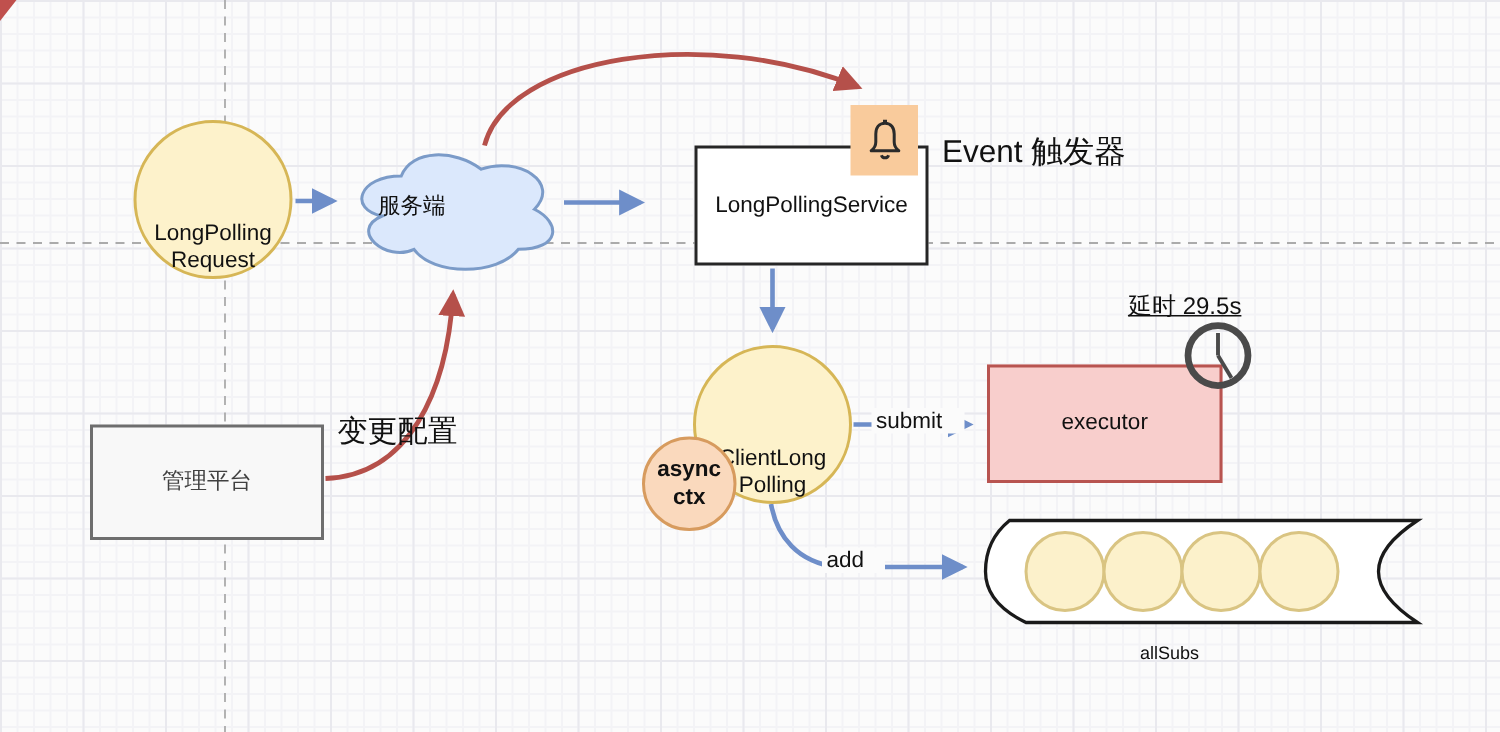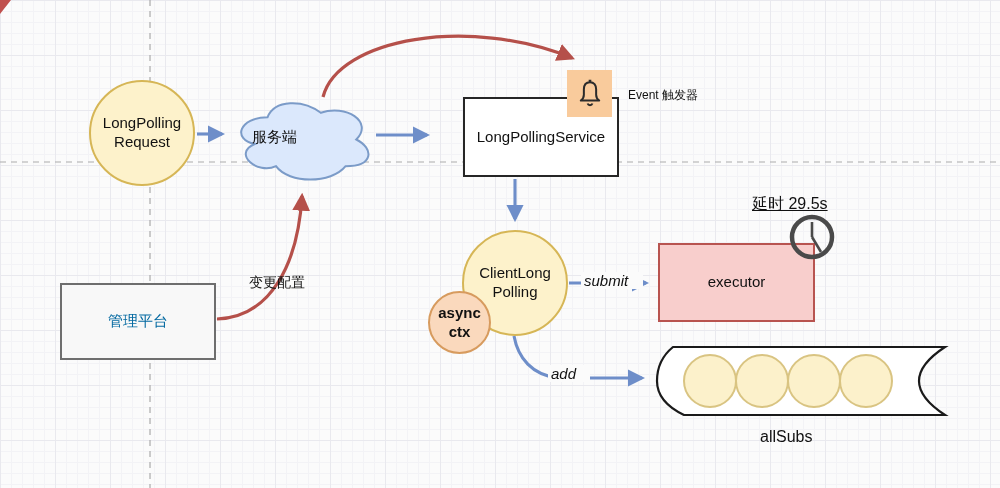--- a/index.html
+++ b/index.html
@@ -12,29 +12,29 @@
       linear-gradient(90deg,#e9e9ee 1px, transparent 1px),
       linear-gradient(#f3f3f6 1px, transparent 1px),
       linear-gradient(90deg,#f3f3f6 1px, transparent 1px);
     background-size:55px 55px,55px 55px,11px 11px,11px 11px;
   }
   .layer{position:absolute;left:0;top:0;width:1000px;height:488px;}
   svg.layer{pointer-events:none;}
   .node{position:absolute;display:flex;align-items:center;justify-content:center;
         text-align:center;color:#111;font-size:15px;line-height:1.25;box-sizing:border-box;}
   .circle{border-radius:50%;background:#fdf2cb;border:2px solid #d6b656;}
-  .circle.big{width:106px;height:106px;}
+  .circle.big{width:106px;height:106px;align-items:flex-end;}
   .rect-plain{background:#ffffff;border:2px solid #262626;margin-left:26px;}
   .rect-exec{background:#f8cecc;border:2px solid #b85450;}
-  .rect-admin{background:#f8f8f8;border:2px solid #6e6e6e;color:#0369a1;}
+  .rect-admin{background:#f8f8f8;border:2px solid #6e6e6e;color:#404040;}
   .async{width:63px;height:63px;background:#fad9bd;border:2px solid #d79b5e;
          border-radius:50%;font-weight:bold;}
   .bell-box{background:#f9cb9c;}
   .lbl{position:absolute;font-size:15px;color:#111;text-align:left;white-space:nowrap;}
-  .edge-lbl{background:#fbfbfb;padding:0 3px;font-style:italic;}
+  .edge-lbl{background:#fbfbfb;padding:0 3px;}
   .pad{padding:0 10px;}
 </style>
 </head>
 <body>
 
 <div class="canvas">
 
   <svg class="layer" viewBox="0 0 1000 488">
     <defs>
       <marker id="arrB" markerWidth="5.6" markerHeight="5.6" refX="4.6" refY="2.8" orient="auto">
@@ -85,21 +85,21 @@
     <span>LongPollingService</span>
   </div>
 
   <div class="node bell-box" style="left:567px;top:70px;width:45px;height:47px;">
     <svg width="32" height="34" viewBox="0 0 24 25">
       <path d="M12 3.6 C9 3.6 7.4 5.8 7.4 9 L7.4 13 C7.4 15 6.4 16.4 5.1 17.4 L18.9 17.4 C17.6 16.4 16.6 15 16.6 13 L16.6 9 C16.6 5.8 15 3.6 12 3.6 Z" fill="none" stroke="#2b2b2b" stroke-width="1.5" stroke-linejoin="round"></path>
       <path d="M12 3.8 L12 2.6 M11 2.6 L13 2.6" stroke="#2b2b2b" stroke-width="1.4" fill="none"></path>
       <path d="M10.2 19.6 A1.9 1.9 0 0 0 13.8 19.6" fill="none" stroke="#2b2b2b" stroke-width="1.5"></path>
     </svg>
   </div>
-  <div class="lbl" style="left:628px;top:87px;width:110px;text-align:left;font-size:12px;">Event 触发器</div>
+  <div class="lbl" style="left:628px;top:87px;width:110px;text-align:left;font-size:21px;">Event 触发器</div>
 
   <div class="node circle big" style="left:462px;top:230px;">
     <span class="pad">ClientLong Polling</span>
   </div>
 
   <div class="node async" style="left:428px;top:291px;">
     <span style="width:48px;">async ctx</span>
   </div>
 
   <div class="node rect-exec" style="left:658px;top:243px;width:157px;height:79px;">
@@ -110,18 +110,18 @@
   <svg class="" style="position:absolute;left:786px;top:211px;" width="52" height="52" viewBox="0 0 52 52">
     <circle cx="26" cy="26" r="20" fill="none" stroke="#4a4a4a" stroke-width="4.5"></circle>
     <line x1="26" y1="26" x2="26" y2="11" stroke="#4a4a4a" stroke-width="2.6"></line>
     <line x1="26" y1="26" x2="35" y2="41" stroke="#4a4a4a" stroke-width="2.6"></line>
   </svg>
 
   <div class="node rect-admin" style="left:60px;top:283px;width:156px;height:77px;">
     <span>管理平台</span>
   </div>
 
-  <div class="lbl" style="left:249px;top:274px;width:90px;font-size:14px;">变更配置</div>
+  <div class="lbl" style="left:225px;top:274px;width:90px;font-size:20px;">变更配置</div>
   <div class="lbl edge-lbl" style="left:581px;top:272px;width:56px;">submit</div>
   <div class="lbl edge-lbl" style="left:548px;top:365px;width:36px;">add</div>
-  <div class="lbl" style="left:760px;top:428px;width:82px;font-size:16px;">allSubs</div>
+  <div class="lbl" style="left:760px;top:428px;width:82px;font-size:12px;">allSubs</div>
 
 </div>
 
 </body></html>

